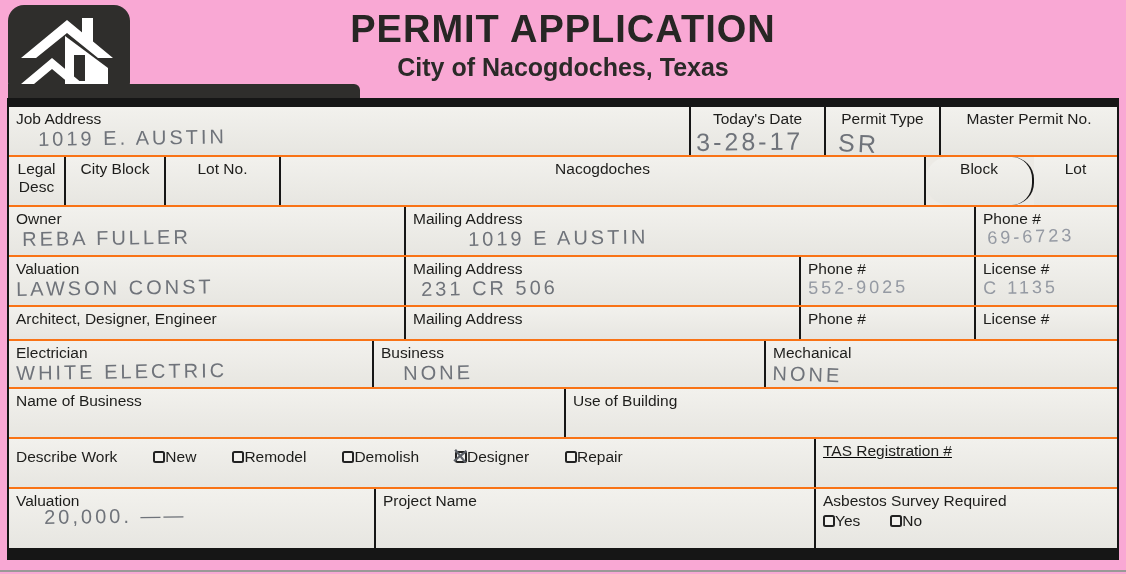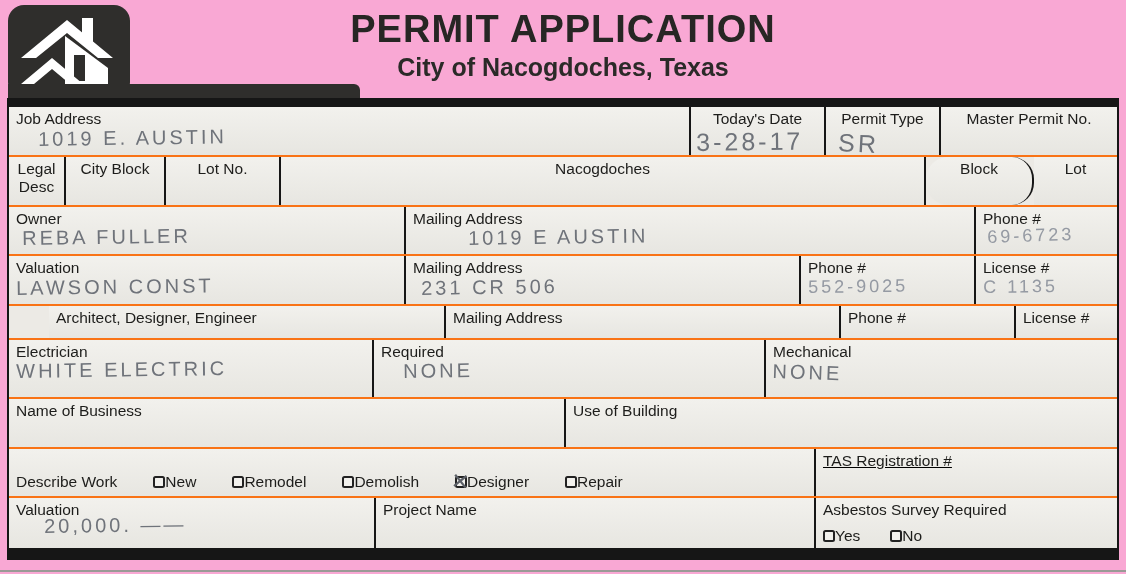--- a/index.html
+++ b/index.html
@@ -154,67 +154,67 @@
       <div class="cell" style="width:175px;">
         <div class="lab">Phone #</div>
         <div class="hand faint">552-9025</div>
       </div>
       <div class="cell" style="flex:1;">
         <div class="lab">License #</div>
         <div class="hand faint">C 1135</div>
       </div>
     </div>
 
-    <div class="row" style="height:34px;padding-left:40px;">
+    <div class="row" style="height:34px;">
       <div class="cell" style="width:397px;">
         <div class="lab">Architect, Designer, Engineer</div>
         <div class="hand"></div>
       </div>
       <div class="cell" style="width:395px;">
         <div class="lab">Mailing Address</div>
         <div class="hand"></div>
       </div>
       <div class="cell" style="width:175px;">
         <div class="lab">Phone #</div>
         <div class="hand"></div>
       </div>
       <div class="cell" style="flex:1;">
         <div class="lab">License #</div>
         <div class="hand"></div>
       </div>
     </div>
 
-    <div class="row" style="height:60px;">
+    <div class="row" style="height:48px;">
       <div class="cell" style="width:365px;">
         <div class="lab">Electrician</div>
         <div class="hand">WHITE ELECTRIC</div>
       </div>
       <div class="cell" style="width:392px;">
-        <div class="lab">Required</div>
+        <div class="lab">Business</div>
         <div class="hand" style="margin-left:22px;">NONE</div>
       </div>
       <div class="cell" style="flex:1;">
         <div class="lab">Mechanical</div>
         <div class="hand" style="transform:rotate(2deg);">NONE</div>
       </div>
     </div>
 
     <div class="row" style="height:50px;">
       <div class="cell" style="width:557px;">
         <div class="lab">Name of Business</div>
         <div class="hand"></div>
       </div>
       <div class="cell" style="flex:1;">
         <div class="lab">Use of Building</div>
         <div class="hand"></div>
       </div>
     </div>
 
     <div class="row" style="height:50px;">
-      <div class="cell" style="width:807px; display:flex; align-items:flex-start; gap:36px; padding-top:24px;">
+      <div class="cell" style="width:807px; display:flex; align-items:flex-start; gap:36px; padding-top:9px;">
         <span class="lab">Describe Work</span>
         <span class="opt">
           <span class="box"></span>
           <span>New</span>
         </span>
         <span class="opt">
           <span class="box"></span>
           <span>Remodel</span>
         </span>
         <span class="opt">
@@ -240,21 +240,21 @@
       <div class="cell" style="width:367px;">
         <div class="lab">Valuation</div>
         <div class="hand" style="margin-left:28px; margin-top:-4px;">20,000. ——</div>
       </div>
       <div class="cell" style="width:440px;">
         <div class="lab">Project Name</div>
         <div class="hand"></div>
       </div>
       <div class="cell" style="flex:1;">
         <div class="lab">Asbestos Survey Required</div>
-        <div style="display:flex; gap:30px; margin-top:8px;">
+        <div style="display:flex; gap:30px; margin-top:2px;">
           <span class="opt">
             <span class="box"></span>
             <span>Yes</span>
           </span>
           <span class="opt">
             <span class="box"></span>
             <span>No</span>
           </span>
         </div>
       </div>

